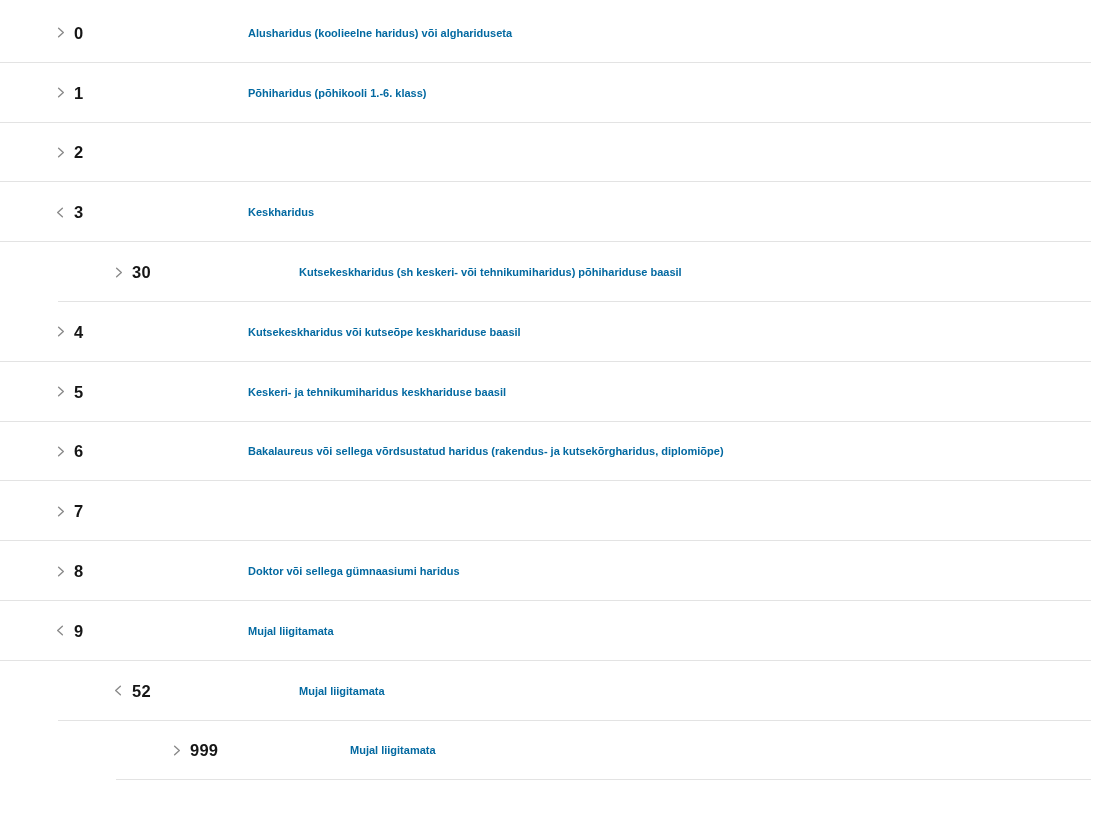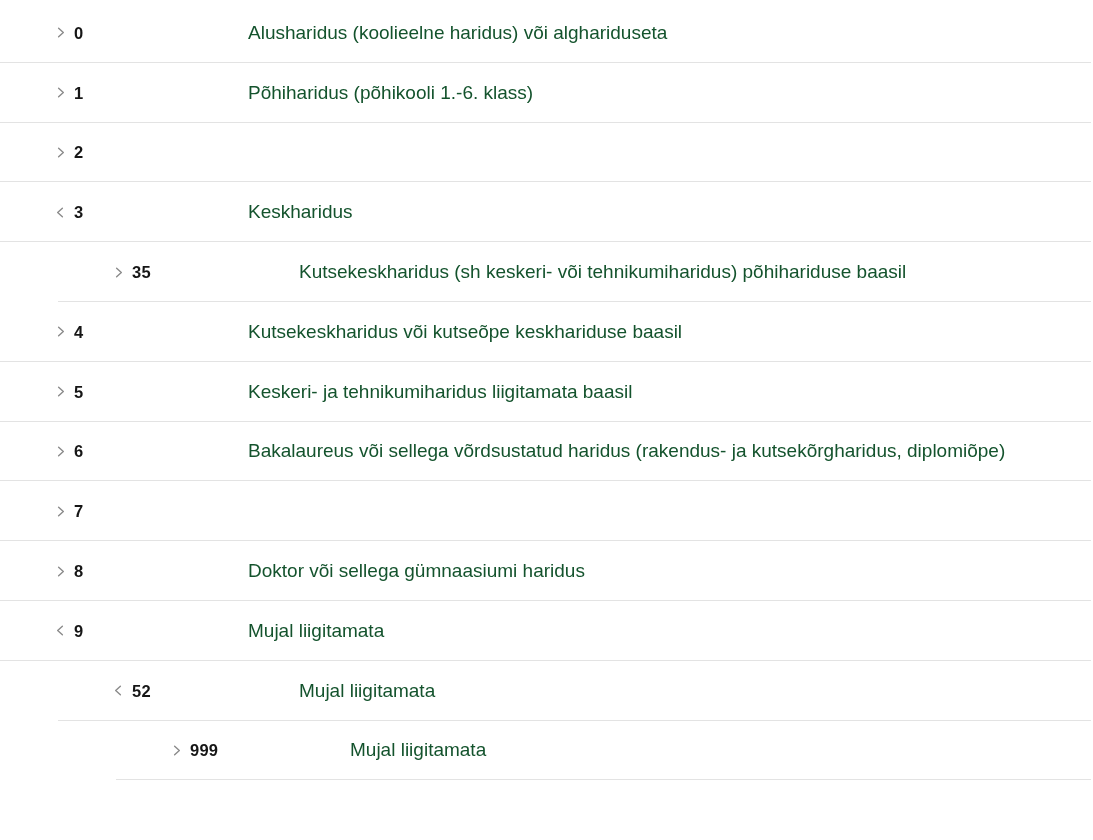--- a/index.html
+++ b/index.html
@@ -60,23 +60,23 @@
     font-weight: 700;
     color: #161616;
     letter-spacing: 0.2px;
     white-space: nowrap;
   }
   .label {
     position: absolute;
     top: 50%;
     transform: translateY(-50%);
     left: calc(248px + var(--lvl) * 51px);
-    font-size: 19px;
-    font-weight: 400;
-    color: #14532d;
+    font-size: 11px;
+    font-weight: 700;
+    color: #0369a1;
     white-space: nowrap;
   }
 </style>
 </head>
 <body>
 
 <div id="viewport">
   <div class="tree" id="tree">
       <div class="row" style="--lvl: 0;">
     <button class="toggle">
@@ -116,42 +116,42 @@
     <span class="code">3</span>
     <span class="label">Keskharidus</span>
     <span class="sep" style="background: rgb(227, 227, 227);"></span>
   </div>
       <div class="row" style="--lvl: 1;">
     <button class="toggle">
       <svg width="15" height="15" viewBox="0 0 16 16" fill="none" aria-hidden="true">
         <polyline class="chev" points="6,3.5 11,8 6,12.5" stroke="#8a8a8a" stroke-width="1.5" fill="none" stroke-linecap="round" stroke-linejoin="round"></polyline>
       </svg>
     </button>
-    <span class="code">35</span>
+    <span class="code">30</span>
     <span class="label">Kutsekeskharidus (sh keskeri- või tehnikumiharidus) põhihariduse baasil</span>
     <span class="sep" style="background: rgb(227, 227, 227);"></span>
   </div>
       <div class="row" style="--lvl: 0;">
     <button class="toggle">
       <svg width="15" height="15" viewBox="0 0 16 16" fill="none" aria-hidden="true">
         <polyline class="chev" points="6,3.5 11,8 6,12.5" stroke="#8a8a8a" stroke-width="1.5" fill="none" stroke-linecap="round" stroke-linejoin="round"></polyline>
       </svg>
     </button>
     <span class="code">4</span>
     <span class="label">Kutsekeskharidus või kutseõpe keskhariduse baasil</span>
     <span class="sep" style="background: rgb(227, 227, 227);"></span>
   </div>
       <div class="row" style="--lvl: 0;">
     <button class="toggle">
       <svg width="15" height="15" viewBox="0 0 16 16" fill="none" aria-hidden="true">
         <polyline class="chev" points="6,3.5 11,8 6,12.5" stroke="#8a8a8a" stroke-width="1.5" fill="none" stroke-linecap="round" stroke-linejoin="round"></polyline>
       </svg>
     </button>
     <span class="code">5</span>
-    <span class="label">Keskeri- ja tehnikumiharidus liigitamata baasil</span>
+    <span class="label">Keskeri- ja tehnikumiharidus keskhariduse baasil</span>
     <span class="sep" style="background: rgb(227, 227, 227);"></span>
   </div>
       <div class="row" style="--lvl: 0;">
     <button class="toggle">
       <svg width="15" height="15" viewBox="0 0 16 16" fill="none" aria-hidden="true">
         <polyline class="chev" points="6,3.5 11,8 6,12.5" stroke="#8a8a8a" stroke-width="1.5" fill="none" stroke-linecap="round" stroke-linejoin="round"></polyline>
       </svg>
     </button>
     <span class="code">6</span>
     <span class="label">Bakalaureus või sellega võrdsustatud haridus (rakendus- ja kutsekõrgharidus, diplomiõpe)</span>

